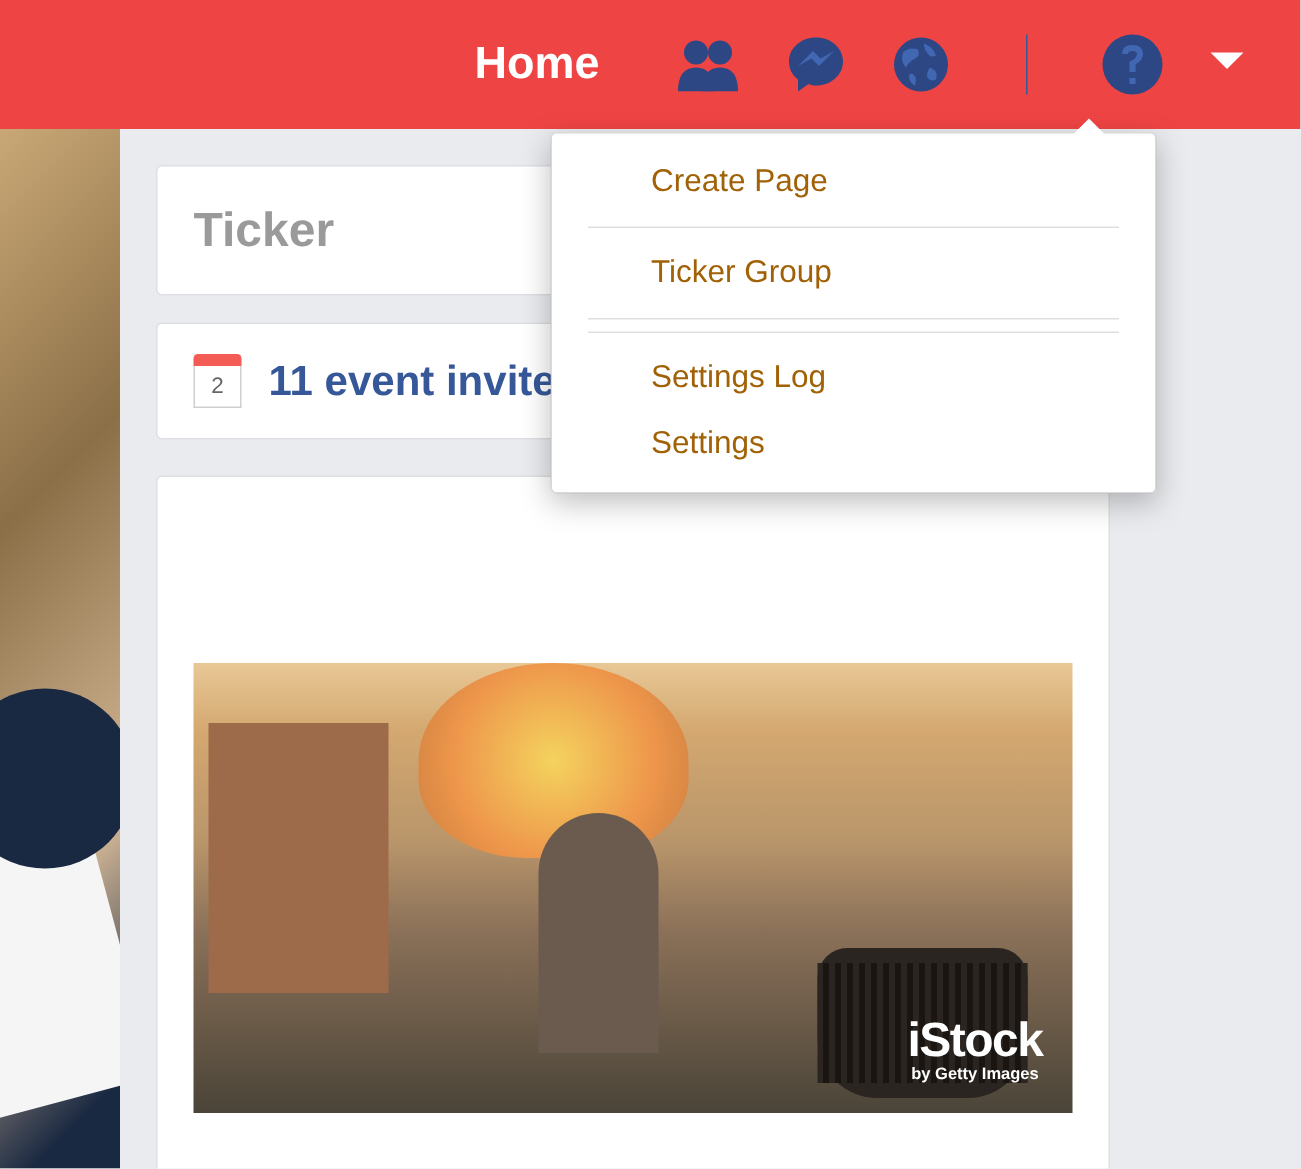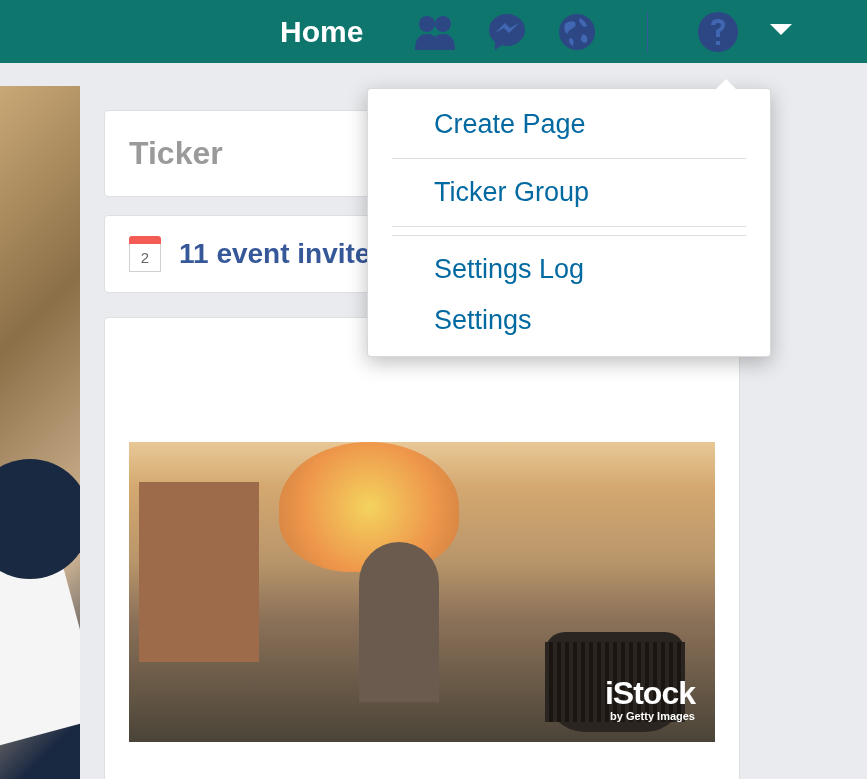--- a/index.html
+++ b/index.html
@@ -12,27 +12,28 @@
       font-family: Helvetica, Arial, sans-serif;
       background: #e9ebee;
       width: 867px;
       height: 779px;
       overflow: hidden;
       position: relative;
     }
     
     
     .nav-bar {
-      background: #0f766e;
-      height: 63px;
+      background: #ef4444;
+      height: 86px;
       display: flex;
       align-items: center;
       padding-left: 280px;
       position: relative;
       z-index: 10;
+      justify-content: center;
     }
     
     .nav-home {
       color: #ffffff;
       font-size: 30px;
       font-weight: bold;
       margin-right: 50px;
       cursor: pointer;
     }
     
@@ -248,21 +249,21 @@
       height: 80px;
       background: repeating-linear-gradient(90deg, #2a2520 0px, #2a2520 4px, #1a1510 4px, #1a1510 8px);
     }
     
     .istock-watermark {
       position: absolute;
       right: 20px;
       bottom: 20px;
       color: #ffffff;
       font-weight: bold;
-      text-align: right;
+      text-align: center;
     }
     
     .istock-main {
       font-size: 32px;
       letter-spacing: -1px;
     }
     
     .istock-sub {
       font-size: 11px;
       margin-top: -2px;
@@ -288,22 +289,22 @@
       right: 32px;
       width: 0;
       height: 0;
       border-left: 12px solid transparent;
       border-right: 12px solid transparent;
       border-bottom: 12px solid #ffffff;
     }
     
     .dropdown-item {
       padding: 10px 24px 10px 66px;
-      color: #0369a1;
-      font-size: 27px;
+      color: #a16207;
+      font-size: 21px;
       cursor: pointer;
     }
     
     .dropdown-divider {
       height: 1px;
       background: #dddfe2;
       margin: 8px 24px;
     }
     
     .content-wrapper {

